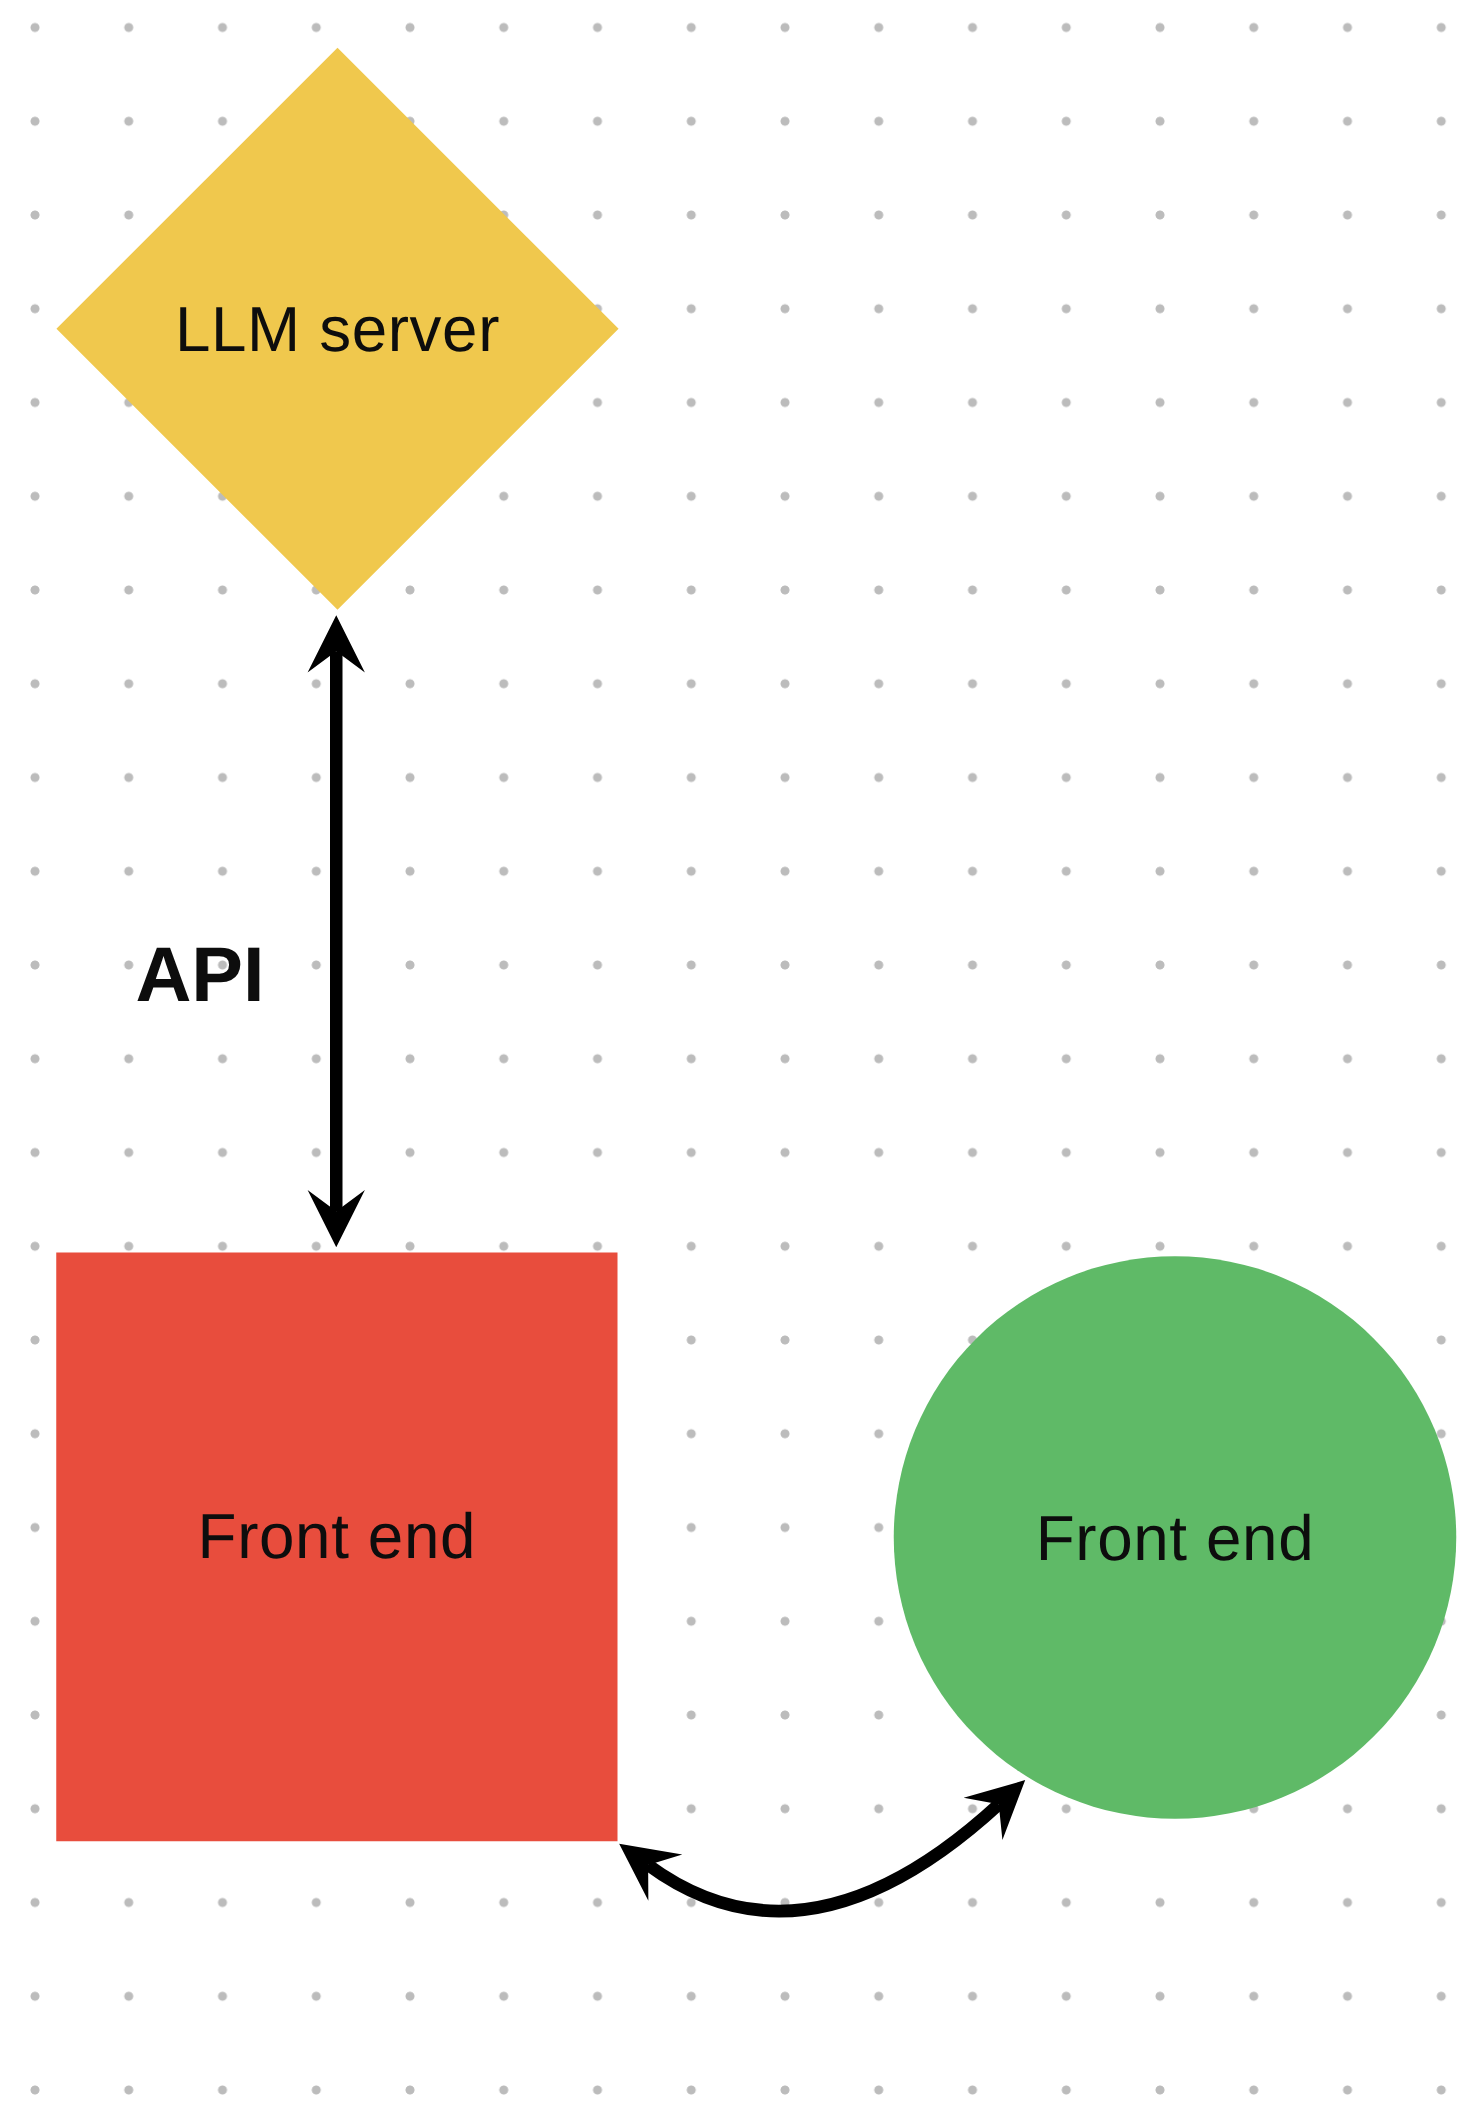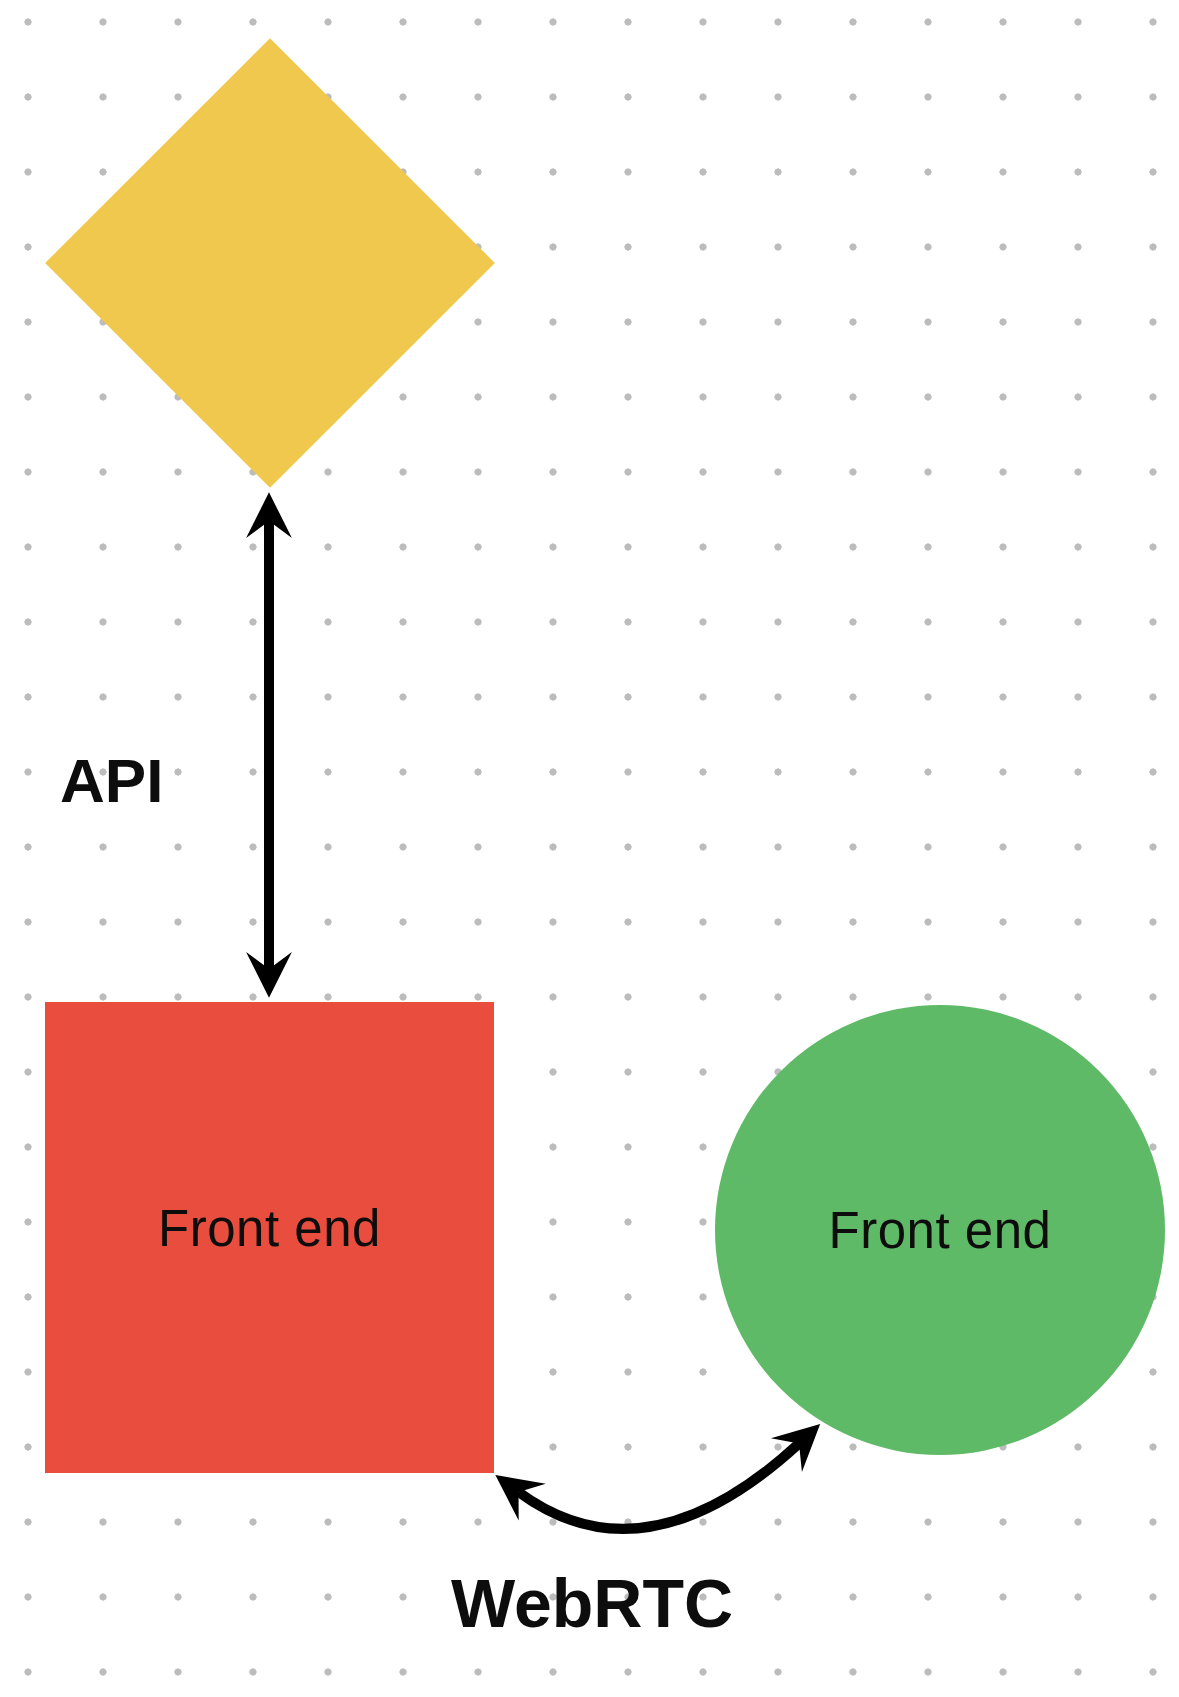--- a/index.html
+++ b/index.html
@@ -56,20 +56,21 @@
     font-size: 51px;
     font-weight: 400;
     letter-spacing: 0.5px;
     white-space: nowrap;
   }
   .node-label.llm   { left: 45px;  top: 228px;  width: 450px; height: 70px; }
   .node-label.back  { left: 45px;  top: 1002px; width: 449px; height: 452px; }
   .node-label.front { left: 715px; top: 1005px; width: 450px; height: 450px; }
   .edge-label {
     position: absolute;
+    text-align: center;
     font-weight: 700;
     white-space: nowrap;
   }
   .edge-label.api {
     left: 60px;
     top: 745px;
     width: 200px;
     font-size: 62px;
     line-height: 72px;
   }
@@ -114,19 +115,19 @@
       </marker>
     </defs>
     <g>
       <path class="shaft" d="M269,521 L269,969" marker-start="url(#arrowhead)" marker-end="url(#arrowhead)"></path>
     </g>
     <g>
       <path class="shaft" d="M518.5,1492 Q645,1585 799,1443.5" marker-start="url(#arrowhead)" marker-end="url(#arrowhead)"></path>
     </g>
   </svg>
 
+  <div class="node-label llm">LLM server</div>
   <div class="node-label back">Front end</div>
   <div class="node-label front">Front end</div>
 
   <div class="edge-label api">API</div>
-  <div class="edge-label webrtc">WebRTC</div>
 
 </div>
 
 </body></html>

